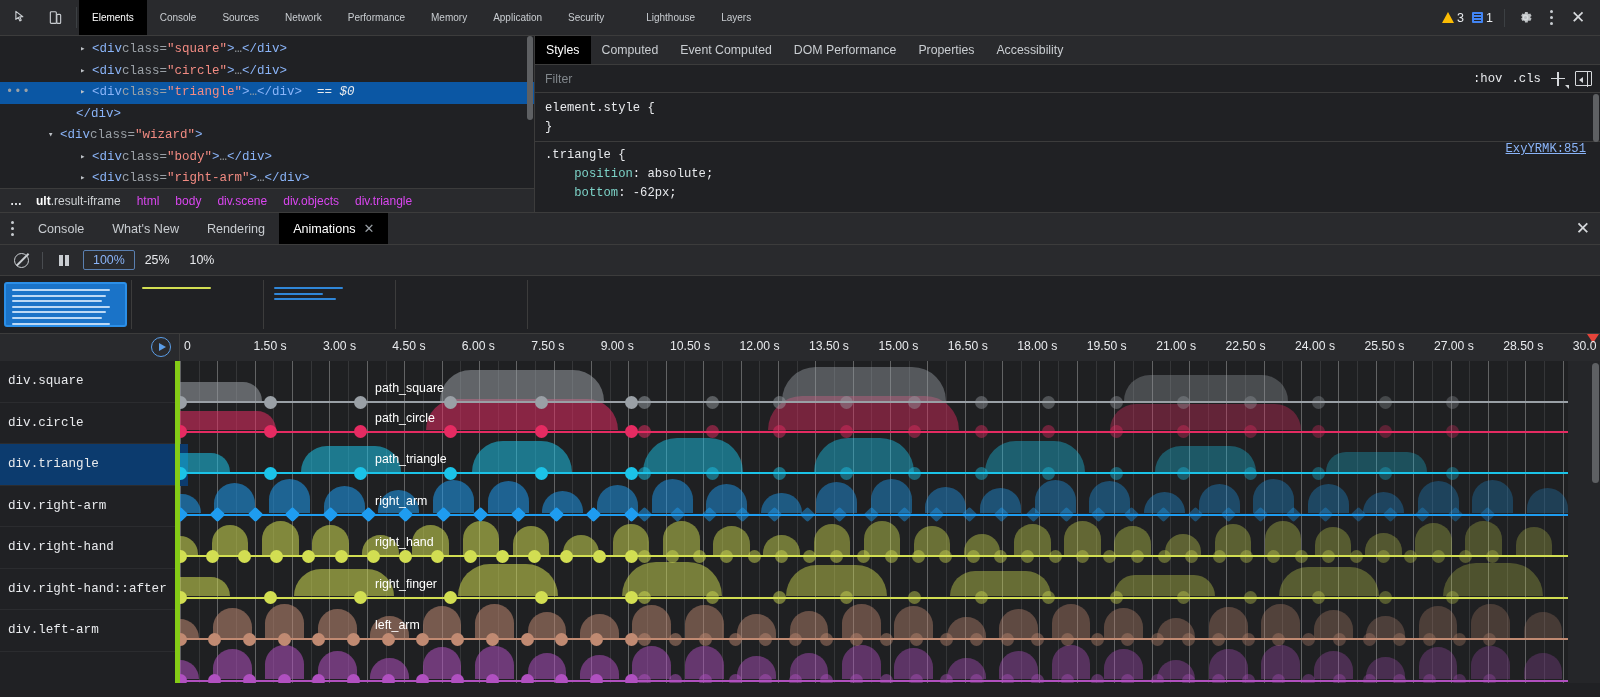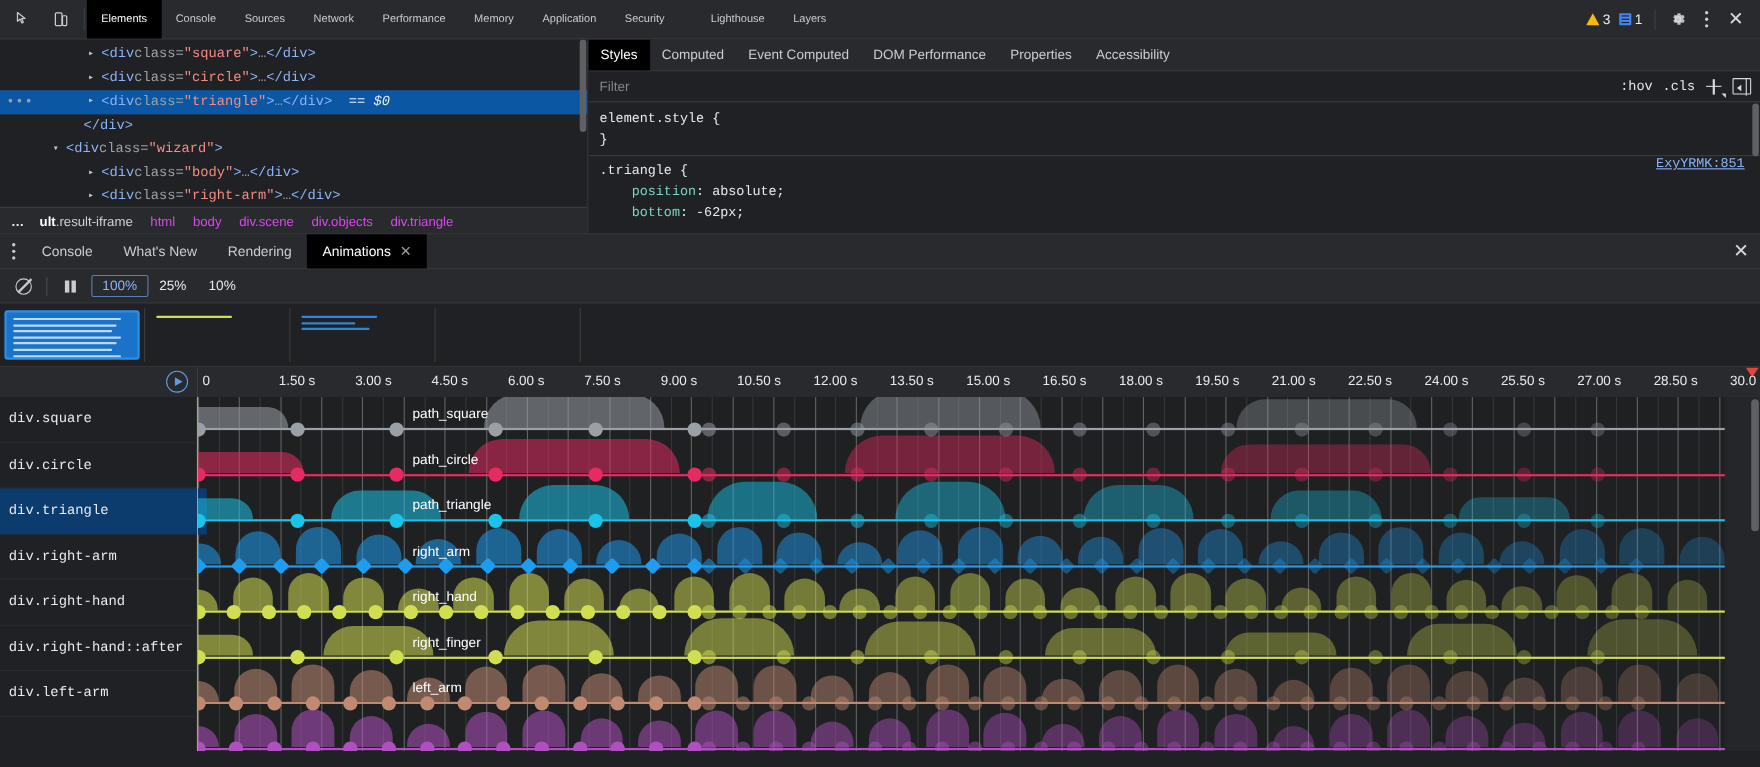--- a/index.html
+++ b/index.html
@@ -141,21 +141,21 @@
   
   #tl-ruler { height:27px; background:#292a2d; display:flex; position:relative; }
   .tl-left-head { width:180px; position:relative; border-right:1px solid #3c3c3c;}
   .play-btn { position:absolute; right:8px; top:3px; width:20px; height:20px; border:1.8px solid #5b9ee8; border-radius:50%; display:flex; align-items:center; justify-content:center;}
   .play-btn::after{content:"";width:0;height:0;border-top:4.5px solid transparent;border-bottom:4.5px solid transparent;border-left:7px solid #5b9ee8; margin-left:2px;}
   .tl-ticks { flex:1; position:relative; overflow:hidden;}
   .tick-lab { position:absolute; top:5px; font-size:12.2px; color:#e8eaed; white-space:nowrap;}
   .scrub { position:absolute; right:1px; top:0; width:0;height:0; border-left:6px solid transparent;border-right:6px solid transparent;border-top:9px solid #e5443a;}
 
   #tl-body { height:322px; display:flex; position:relative; overflow:hidden; background:#202124;}
-  .tl-names { width:180px; flex:none; background:#202124; border-right:1px solid #84cc16; position:relative; z-index:3;}
+  .tl-names { width:180px; flex:none; background:#202124; border-right:5px solid #84cc16; position:relative; z-index:3;}
   .nrow { height:41.5px; display:flex; align-items:center; padding-left:8px; font-family:"Liberation Mono", monospace; font-size:12.6px; color:#e8eaed; border-bottom:1px solid #2b2c2f;}
   .nrow.sel { background:#0c3b6e; }
   .tl-tracks { flex:1; position:relative; background:#1f2022; overflow:hidden;}
   .gridline { position:absolute; top:0; bottom:0; width:1px; background:rgba(255,255,255,0.30); }
   .gridline.minor { background:rgba(255,255,255,0.10); }
   .trow { position:absolute; left:0; right:0; height:41.5px; }
   .hump { position:absolute; bottom:0; }
   .axis { position:absolute; left:0; right:0; height:2px; }
   .kf { position:absolute; width:13px; height:13px; border-radius:50%; margin-left:-6.5px; }
   .kf.d { transform:rotate(45deg); border-radius:2px; width:11px; height:11px; margin-left:-5.5px;}
@@ -904,21 +904,21 @@
         <div class="kf" style="left: 801.542px; top: 22.5px; background: rgb(229, 43, 98); opacity: 0.42;"></div>
         <div class="kf" style="left: 868.863px; top: 22.5px; background: rgb(229, 43, 98); opacity: 0.4;"></div>
         <div class="kf" style="left: 936.184px; top: 22.5px; background: rgb(229, 43, 98); opacity: 0.38;"></div>
         <div class="kf" style="left: 1003.51px; top: 22.5px; background: rgb(229, 43, 98); opacity: 0.36;"></div>
         <div class="kf" style="left: 1070.83px; top: 22.5px; background: rgb(229, 43, 98); opacity: 0.35;"></div>
         <div class="kf" style="left: 1138.15px; top: 22.5px; background: rgb(229, 43, 98); opacity: 0.33;"></div>
         <div class="kf" style="left: 1205.47px; top: 22.5px; background: rgb(229, 43, 98); opacity: 0.31;"></div>
         <div class="kf" style="left: 1272.79px; top: 22.5px; background: rgb(229, 43, 98); opacity: 0.3;"></div>
         <div class="tlab" style="left: 195px; top: 8px;">path_circle</div>
       </div>
-      <div class="trow" style="top: 0px;">
+      <div class="trow" style="top: 12px;">
         <div class="hump" style="left: -82.0476px; width: 164.095px; height: 18.7px; background: rgb(154, 160, 166); opacity: 0.55; border-radius: 82.0476px 82.0476px 0px 0px; bottom: 14px;"></div>
         <div class="hump" style="left: 259.817px; width: 164.095px; height: 30.5233px; background: rgb(154, 160, 166); opacity: 0.538; border-radius: 82.0476px 82.0476px 0px 0px; bottom: 14px;"></div>
         <div class="hump" style="left: 601.682px; width: 164.095px; height: 33.7083px; background: rgb(154, 160, 166); opacity: 0.442; border-radius: 82.0476px 82.0476px 0px 0px; bottom: 14px;"></div>
         <div class="hump" style="left: 943.547px; width: 164.095px; height: 25.9281px; background: rgb(154, 160, 166); opacity: 0.346; border-radius: 82.0476px 82.0476px 0px 0px; bottom: 14px;"></div>
         <div class="axis" style="top: 28px; background: rgb(154, 160, 166);"></div>
         <div class="kf" style="left: 0px; top: 22.5px; background: rgb(154, 160, 166);"></div>
         <div class="kf" style="left: 90.2524px; top: 22.5px; background: rgb(154, 160, 166);"></div>
         <div class="kf" style="left: 180.505px; top: 22.5px; background: rgb(154, 160, 166);"></div>
         <div class="kf" style="left: 270.757px; top: 22.5px; background: rgb(154, 160, 166);"></div>
         <div class="kf" style="left: 361.009px; top: 22.5px; background: rgb(154, 160, 166);"></div>

